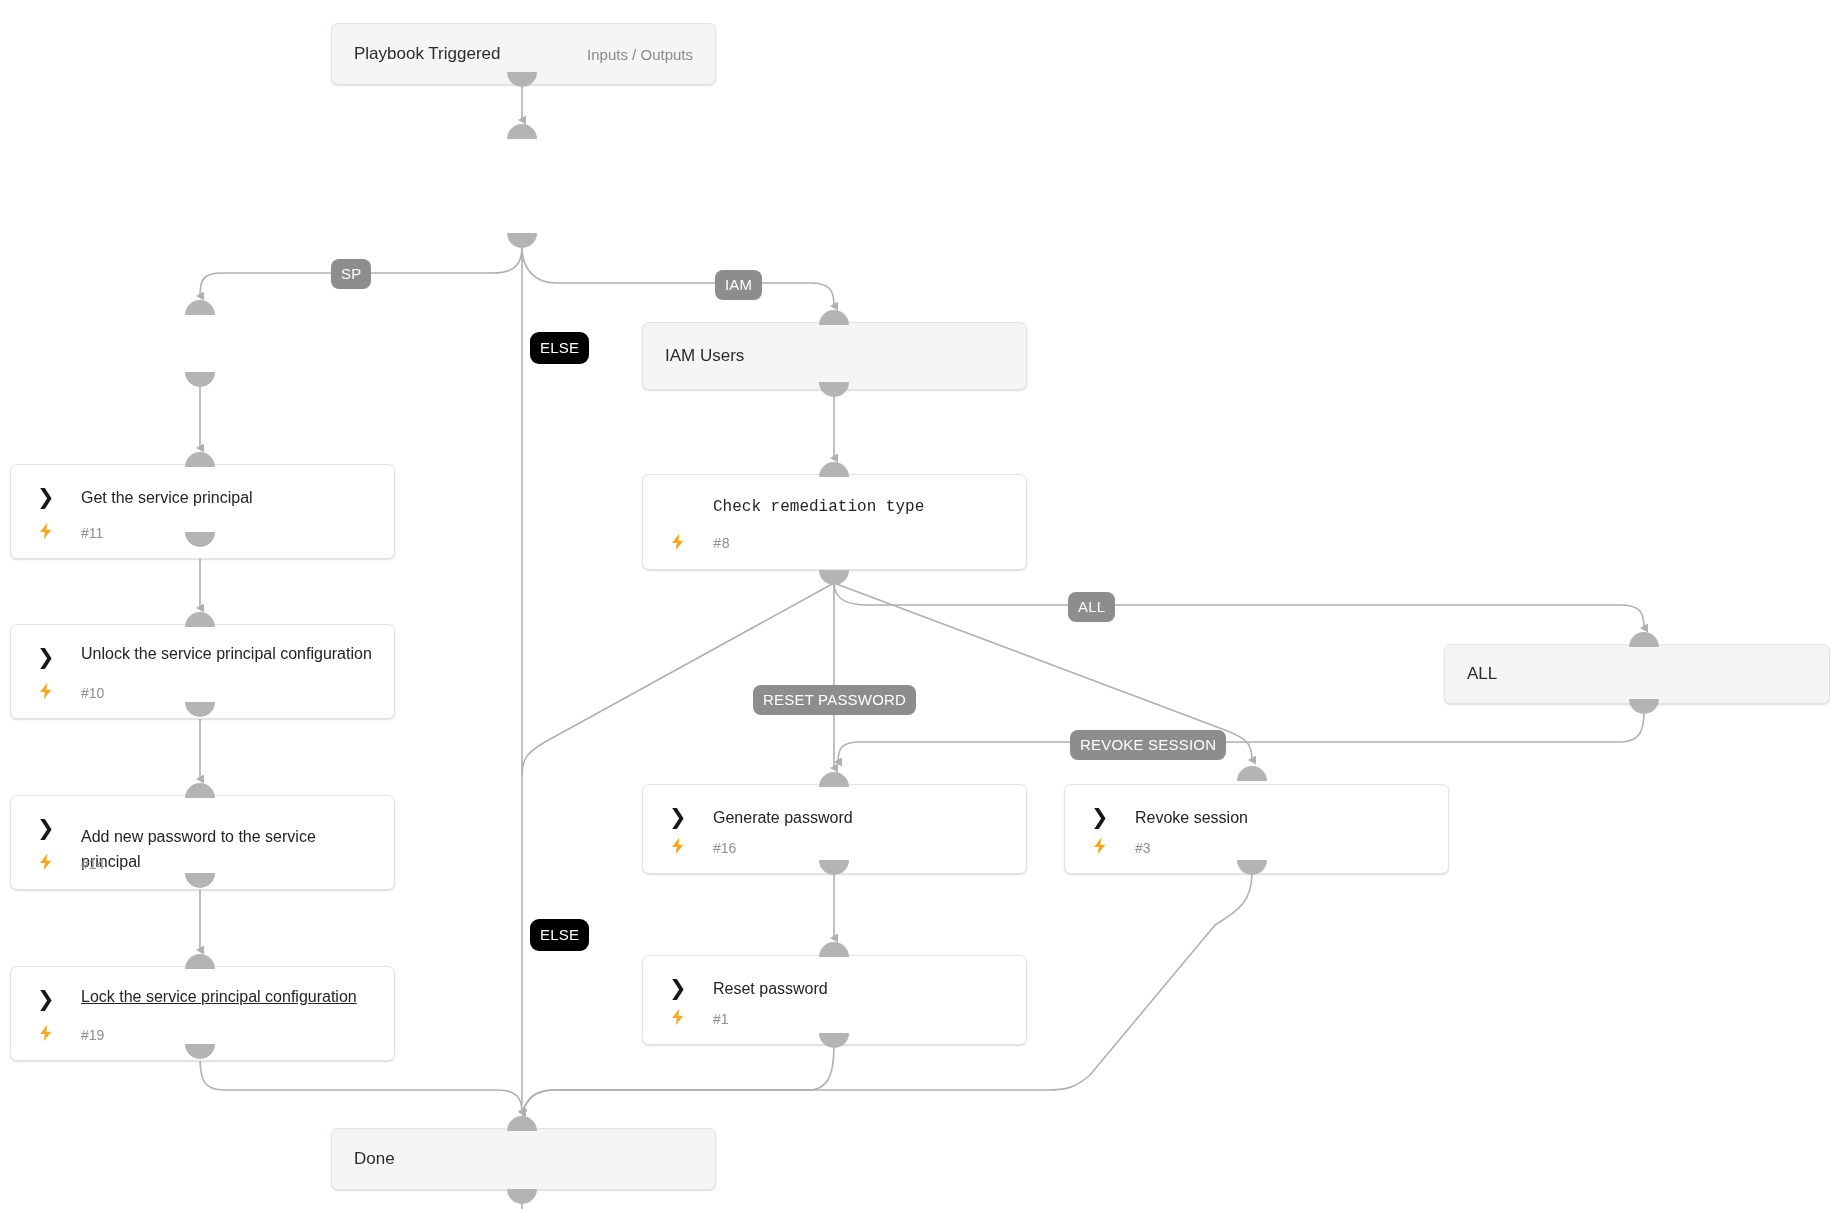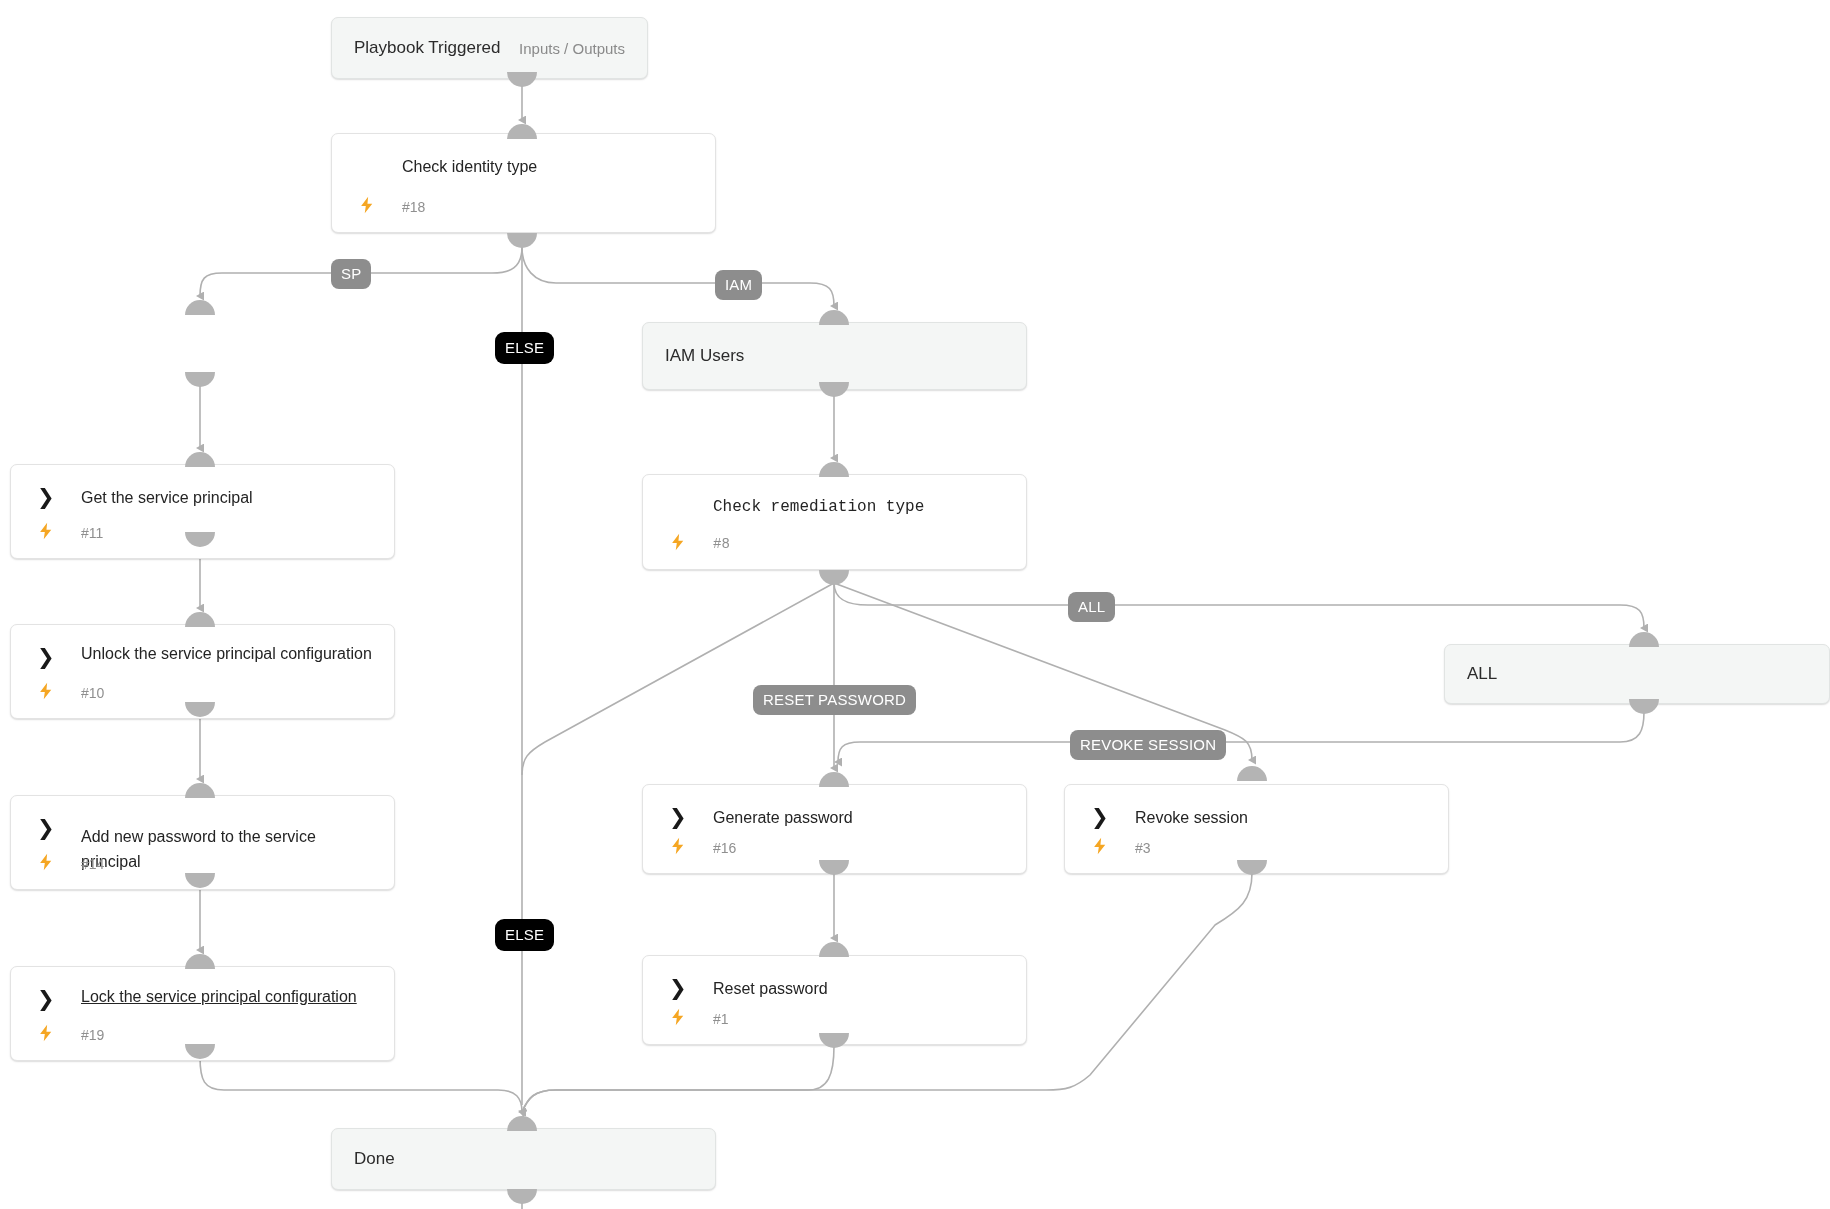--- a/index.html
+++ b/index.html
@@ -117,20 +117,21 @@
     white-space:nowrap;
     z-index:8;
     letter-spacing:.2px;
   }
   .elabel.dark{
     background:#000000;
     border-radius:9px;
     font-size:15px;
     padding:8px 10px 9px 10px;
     font-weight:normal;
+    margin-left:35px;
   }
 
   
   .port{
     position:absolute;
     width:30px;height:15px;
     background:#b4b4b4;
     z-index:6;
   }
   .port.bottom{ border-radius:0 0 15px 15px; }
@@ -216,37 +217,25 @@
   <div class="port bottom" style="left:819px;top:860px;"></div>
   <div class="port top" style="left:1237px;top:766px;"></div>
   <div class="port bottom" style="left:1237px;top:860px;"></div>
 
   <div class="port top" style="left:819px;top:942px;"></div>
   <div class="port bottom" style="left:819px;top:1033px;"></div>
 
   <div class="port top" style="left:507px;top:1116px;"></div>
   <div class="port bottom" style="left:507px;top:1189px;"></div>
 
-  <div class="node group" style="left:331px;top:17px;width:317px;height:62px;">
+  <div class="node group" style="left:331px;top:23px;width:385px;height:62px;">
     <span class="group-title">Playbook Triggered</span>
     <span class="group-side">Inputs / Outputs</span>
   </div>
 
-  <div class="node" style="left:331px;top:133px;width:385px;height:100px;">
-    <span class="node-icon">
-      <span class="diamond"></span>
-    </span>
-    <span class="row-title">Check identity type</span>
-    <span class="bolt">
-      <svg viewBox="0 0 24 24" width="18" height="22" aria-hidden="true">
-        <path d="M13.5 1 L4.2 13.4 L10.4 13.4 L9 23 L19 10.2 L12.6 10.2 Z" fill="#f5a623"></path>
-      </svg>
-    </span>
-    <span class="ref">#18</span>
-  </div>
 
 
   <div class="node group" style="left:642px;top:322px;width:385px;height:68px;">
     <span class="group-title">IAM Users</span>
   </div>
 
   <div class="node" style="left:10px;top:464px;width:385px;height:95px;">
     <span class="node-icon">
       <span class="chev">❯</span>
     </span>

